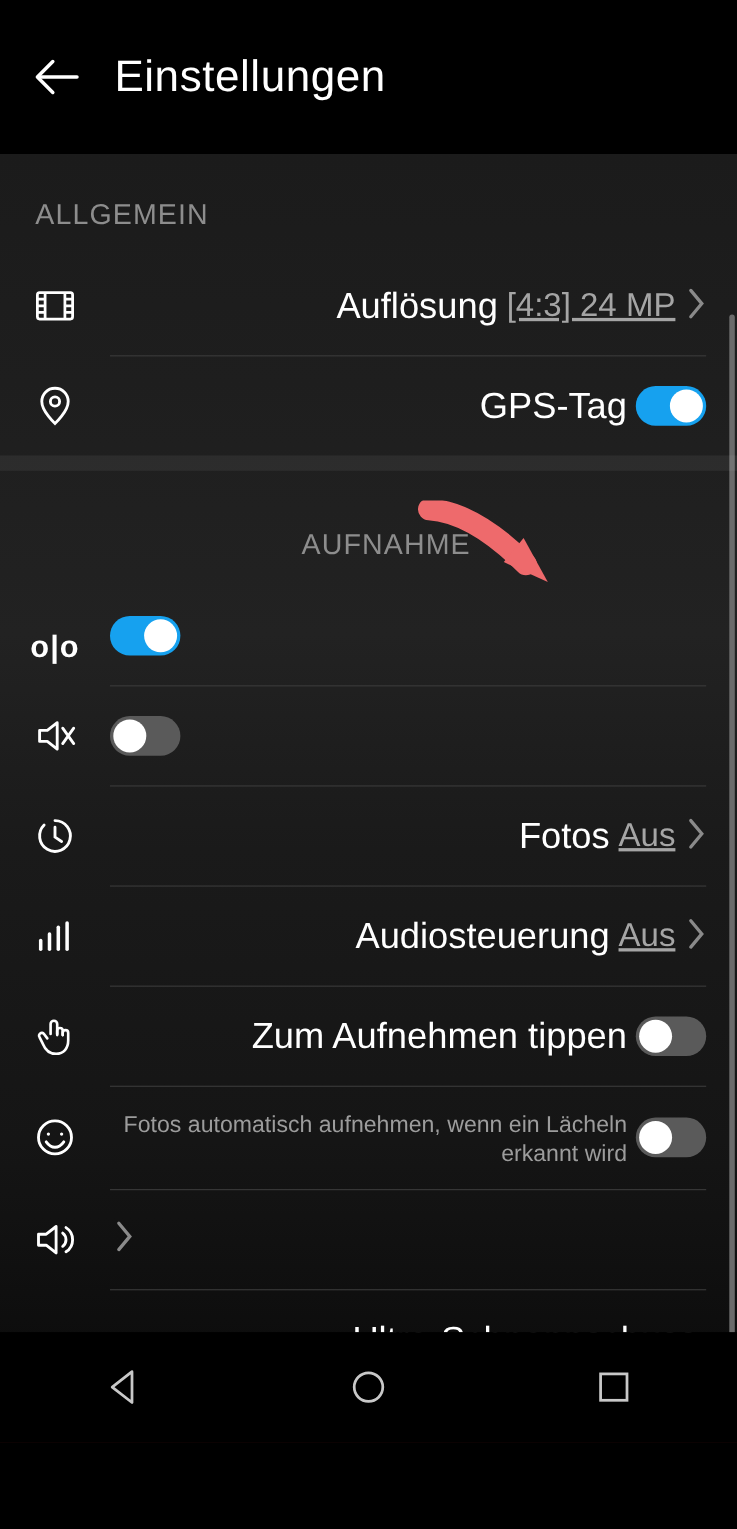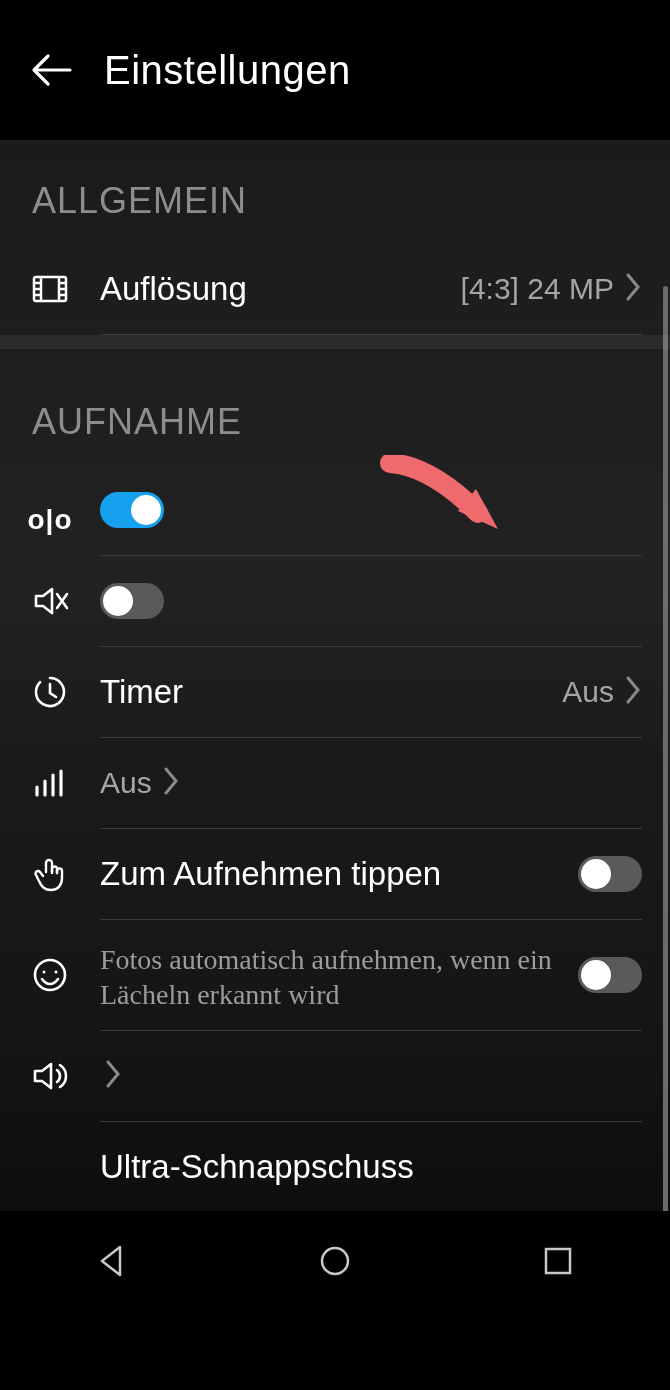--- a/index.html
+++ b/index.html
@@ -3,29 +3,29 @@
 <meta charset="utf-8">
 <style>
   html,body{margin:0;padding:0;background:#000;width:670px;height:1390px;overflow:hidden;font-family:"Helvetica Neue",Arial,sans-serif;-webkit-font-smoothing:antialiased;}
   .screen{position:relative;width:670px;height:1311px;background:#7f1d1d;}
   .header{display:flex;align-items:center;height:140px;padding:0 28px;background:#000;}
   .back{width:48px;height:48px;margin-right:28px;color:#fff;display:flex;align-items:center;justify-content:center;}
   .title{color:#fff;font-size:40px;font-weight:500;letter-spacing:0.5px;}
   .content{position:relative;height:1150px;overflow:hidden;}
   .overlay{position:absolute;inset:0;background:linear-gradient(180deg,#1b1b1b 0%,#1e1e1e 18%,#222 38%,#1a1a1a 55%,#151515 78%,#0a0a0a 100%);}
   .list{position:absolute;inset:0;}
-  .section-title{color:#8d8d8d;font-size:36px;font-weight:500;letter-spacing:1px;padding:40px 0 22px 32px;}
-  .sec2{padding-top:52px;}
-  .row{display:flex;align-items:center;min-height:90px;padding:0 28px 0 0;position:relative;}
+  .section-title{color:#8d8d8d;font-size:26px;font-weight:500;letter-spacing:1px;padding:40px 0 22px 32px;}
+  .sec2{padding-top:52px;text-align:center;}
+  .row{display:flex;align-items:center;min-height:90px;padding:0 28px 0 0;position:relative;text-align:right;}
   .icon{width:100px;display:flex;align-items:center;justify-content:center;color:#fff;flex:none;}
   .icon svg{width:40px;height:40px;}
   .texts{flex:1;min-width:0;padding:18px 8px 18px 0;}
   .label{color:#fff;font-size:33px;font-weight:500;line-height:1.2;}
-  .sub{color:#9c9c9c;font-size:28px;line-height:1.25;margin-top:4px;font-family:Liberation Serif, serif;}
-  .value{color:#a5a5a5;font-size:30px;margin-right:6px;white-space:nowrap;}
+  .sub{color:#9c9c9c;font-size:21px;line-height:1.25;margin-top:4px;}
+  .value{color:#a5a5a5;font-size:30px;margin-right:6px;white-space:nowrap;text-decoration:underline;}
   .chev{color:#8a8a8a;margin-left:4px;}
   .chev svg{width:18px;height:30px;}
   .toggle{width:64px;height:36px;border-radius:18px;position:relative;flex:none;}
   .toggle .knob{position:absolute;top:3px;width:30px;height:30px;border-radius:50%;background:#fff;}
   .toggle.on{background:#16a1ef;}
   .toggle.on .knob{right:3px;}
   .toggle.off{background:#5a5a5a;}
   .toggle.off .knob{left:3px;}
   .divider{height:1px;background:#3b3b3b;margin-left:100px;margin-right:28px;}
   .group-gap{height:14px;background:rgba(255,255,255,0.06);}
@@ -69,20 +69,34 @@
         <div class="texts">
             <div class="label">Auflösung</div>
           </div>
         <div class="value">[4:3] 24 MP</div>
         <div class="chev"><svg viewBox="0 0 18 30" fill="none" stroke="#8a8a8a" stroke-width="3" stroke-linecap="round">
               <path d="M4 3l10 12L4 27"></path>
             </svg></div>
       </div>
       <div class="divider"></div>
 
+      <div class="row">
+        <div class="icon">
+          <svg viewBox="0 0 40 40" fill="none" stroke="#fff" stroke-width="2.6">
+            <path d="M20 4c-7 0-12 5.4-12 12 0 9 12 20 12 20s12-11 12-20c0-6.6-5-12-12-12z"></path>
+            <circle cx="20" cy="16" r="4.2"></circle>
+          </svg>
+        </div>
+        <div class="texts">
+            <div class="label">GPS-Tag</div>
+          </div>
+        <div class="toggle on">
+            <div class="knob"></div>
+          </div>
+      </div>
 
       <div class="group-gap"></div>
 
       <div class="section-title sec2">AUFNAHME</div>
 
       <div class="row">
         <div class="icon">
             <span class="mirror-ico">o|o</span>
           </div>
         <div class="toggle on">
@@ -105,38 +119,41 @@
       <div class="divider"></div>
 
       <div class="row">
         <div class="icon">
           <svg viewBox="0 0 40 40" fill="none" stroke="#fff" stroke-width="2.6" stroke-linecap="round">
             <path d="M20 6a14 14 0 1 1-9.9 4.1"></path>
             <path d="M20 12v9l6 4"></path>
           </svg>
         </div>
         <div class="texts">
-            <div class="label">Timer</div>
+            <div class="label">Fotos</div>
           </div>
         <div class="value">Aus</div>
         <div class="chev"><svg viewBox="0 0 18 30" fill="none" stroke="#8a8a8a" stroke-width="3" stroke-linecap="round">
               <path d="M4 3l10 12L4 27"></path>
             </svg></div>
       </div>
       <div class="divider"></div>
 
       <div class="row">
         <div class="icon">
           <svg viewBox="0 0 40 40" fill="none" stroke="#fff" stroke-width="3.2" stroke-linecap="round">
             <path d="M7 32V24"></path>
               <path d="M15 32V18"></path>
               <path d="M23 32V12"></path>
               <path d="M31 32V8"></path>
           </svg>
         </div>
+        <div class="texts">
+            <div class="label">Audiosteuerung</div>
+          </div>
         <div class="value">Aus</div>
         <div class="chev"><svg viewBox="0 0 18 30" fill="none" stroke="#8a8a8a" stroke-width="3" stroke-linecap="round">
               <path d="M4 3l10 12L4 27"></path>
             </svg></div>
       </div>
       <div class="divider"></div>
 
       <div class="row">
         <div class="icon">
           <svg viewBox="0 0 40 40" fill="none" stroke="#fff" stroke-width="2.4" stroke-linejoin="round" stroke-linecap="round">

